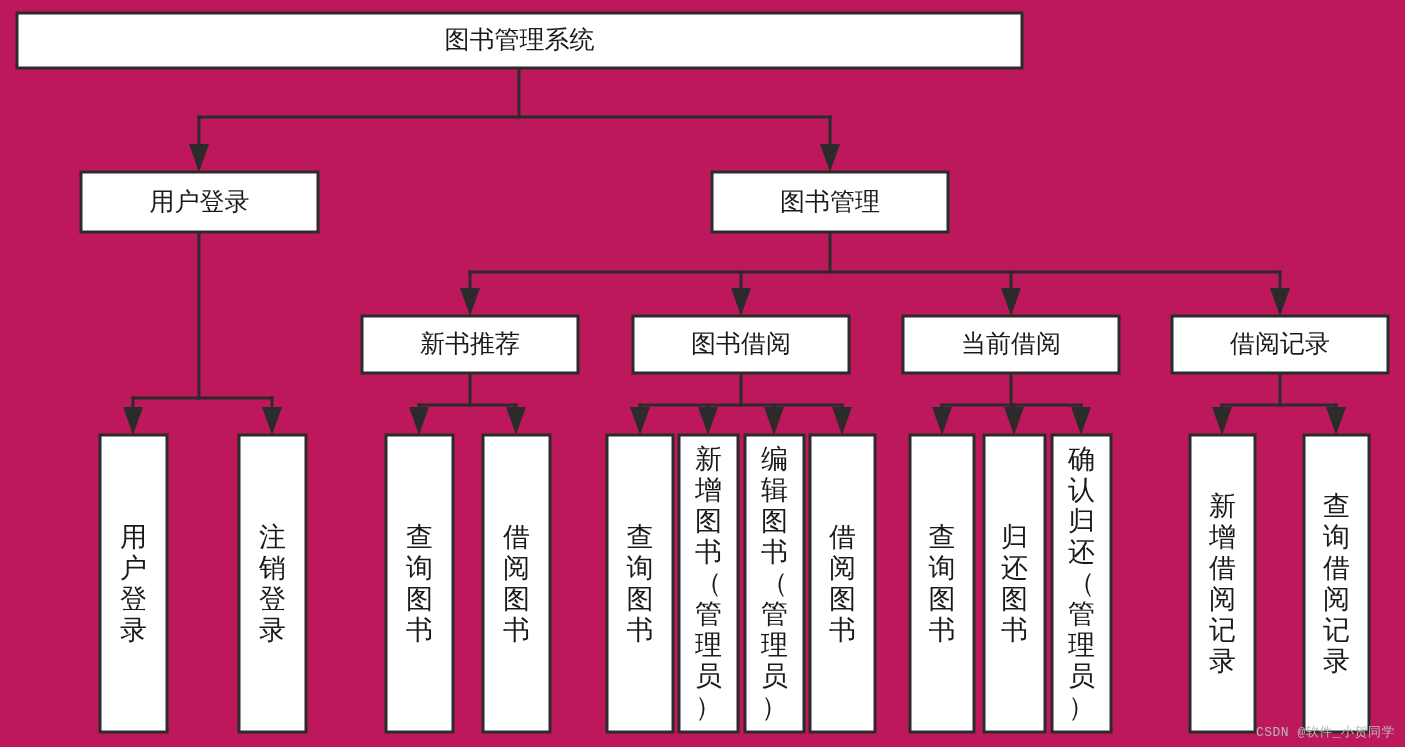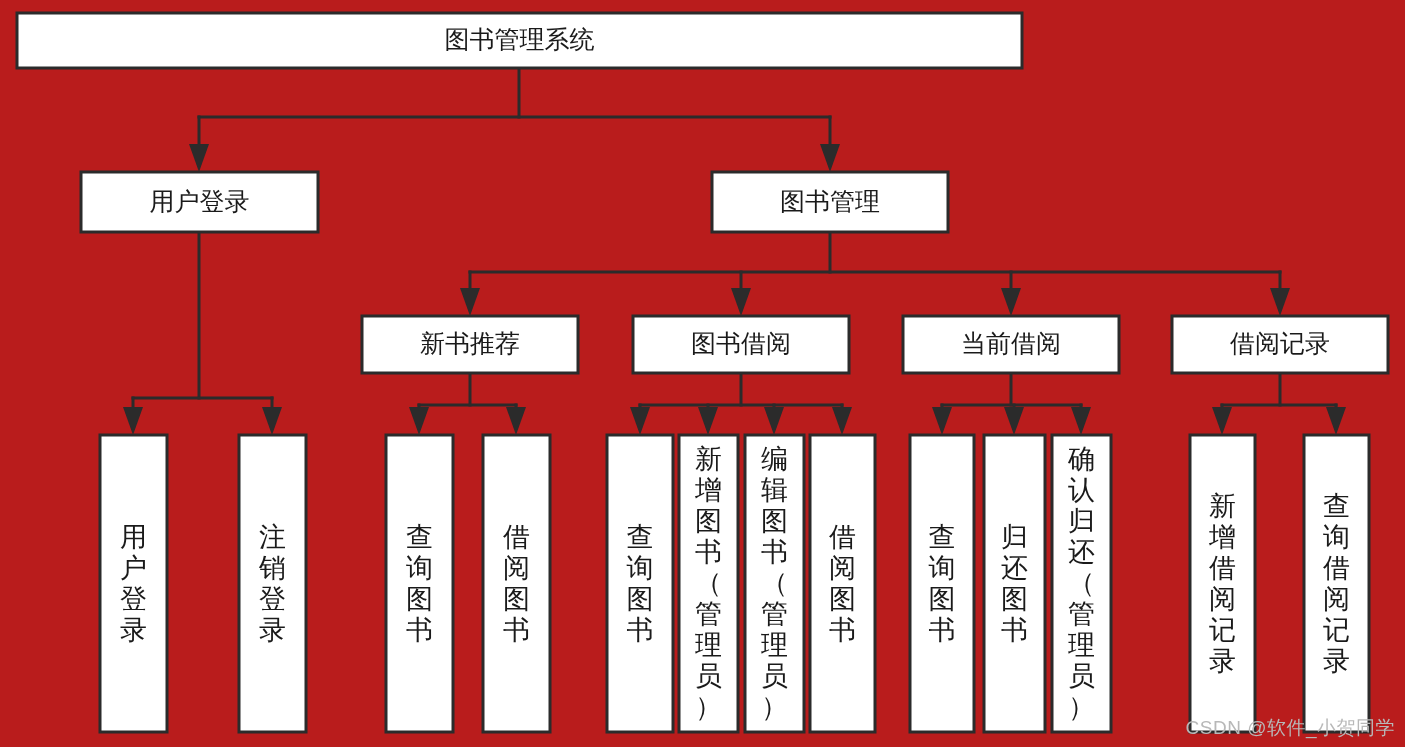--- a/index.html
+++ b/index.html
@@ -10,21 +10,21 @@
   body {
     width: 1405px;
     height: 747px;
     font-family: "Liberation Sans", "DejaVu Sans", sans-serif;
     overflow: hidden;
   }
   #diagram-root {
     position: relative;
     width: 1405px;
     height: 747px;
-    background: #b91c1c;
+    background: #be185d;
   }
   svg#diagram-svg {
     position: absolute;
     left: 0;
     top: 0;
     width: 1405px;
     height: 747px;
     display: block;
   }
   .node-box {
@@ -52,22 +52,22 @@
   .node-label-vertical {
     fill: #1a1a1a;
     font-family: "Liberation Sans", "DejaVu Sans", sans-serif;
     font-size: 27px;
     text-anchor: middle;
   }
   .watermark-text {
     position: absolute;
     right: 10px;
     bottom: 6px;
-    font-family: Liberation Sans, sans-serif;
-    font-size: 19px;
+    font-family: Liberation Mono, monospace;
+    font-size: 13px;
     color: #b8b8b8;
     white-space: nowrap;
     letter-spacing: 0.5px;
   }
 </style>
 </head>
 <body>
 
 <div id="diagram-root">
   <svg id="diagram-svg" viewBox="0 0 1405 747">

